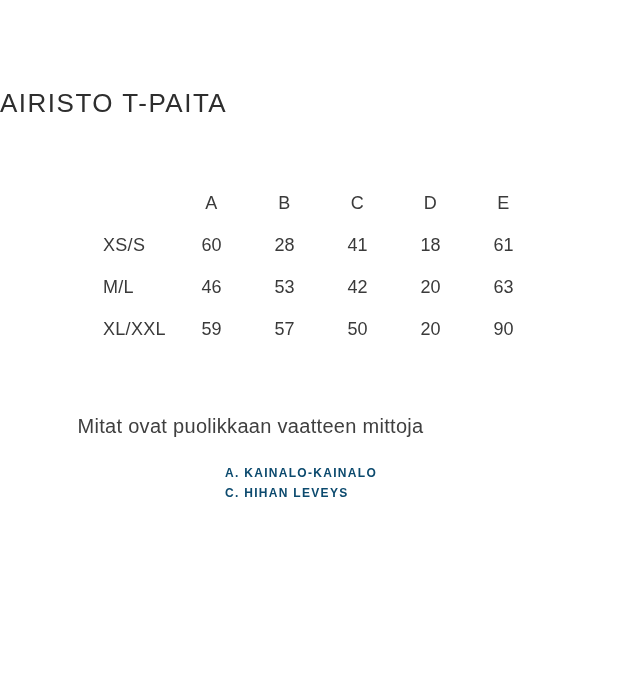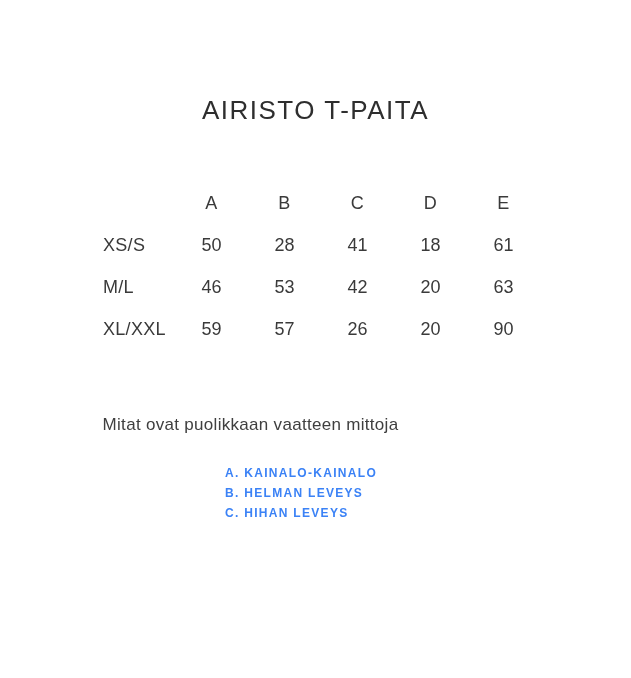--- a/index.html
+++ b/index.html
@@ -10,24 +10,24 @@
     width: 631px;
     height: 678px;
     background: #ffffff;
     position: relative;
     font-family: "Liberation Sans", sans-serif;
     color: #383838;
     overflow: hidden;
   }
   .page-title {
     position: absolute;
-    top: 95px;
+    top: 88px;
     left: 0;
     width: 631px;
-    text-align: center;
+    text-align: left;
     font-size: 26px;
     font-weight: 400;
     letter-spacing: 1.5px;
     color: #2e2e2e;
     margin: 0;
   }
   .size-table {
     position: absolute;
     left: 100px;
     top: 182px;
@@ -49,73 +49,72 @@
     text-align: left;
     padding-left: 3px;
     letter-spacing: 0.3px;
   }
   .note {
     position: absolute;
     top: 415px;
     left: 0;
     width: 501px;
     text-align: center;
-    font-size: 17px;
+    font-size: 20px;
     letter-spacing: 0.3px;
     color: #3f3f3f;
     margin: 0;
   }
   .legend {
     position: absolute;
     left: 225px;
     top: 463px;
     margin: 0;
     padding: 0;
     list-style: none;
     font-size: 12px;
     font-weight: 600;
     letter-spacing: 1.3px;
     line-height: 20px;
-    color: #3b82f6;
+    color: #0c4a6e;
   }
 </style>
 </head>
 <body>
 
 <h1 class="page-title">AIRISTO T-PAITA</h1>
 
 <div class="size-table">
   <div class="cell row-label"></div>
   <div class="cell head">A</div>
   <div class="cell head">B</div>
   <div class="cell head">C</div>
   <div class="cell head">D</div>
   <div class="cell head">E</div>
 
   <div class="cell row-label">XS/S</div>
-  <div class="cell">50</div>
+  <div class="cell">60</div>
   <div class="cell">28</div>
   <div class="cell">41</div>
   <div class="cell">18</div>
   <div class="cell">61</div>
 
   <div class="cell row-label">M/L</div>
   <div class="cell">46</div>
   <div class="cell">53</div>
   <div class="cell">42</div>
   <div class="cell">20</div>
   <div class="cell">63</div>
 
   <div class="cell row-label">XL/XXL</div>
   <div class="cell">59</div>
   <div class="cell">57</div>
-  <div class="cell">26</div>
+  <div class="cell">50</div>
   <div class="cell">20</div>
   <div class="cell">90</div>
 </div>
 
 <p class="note">Mitat ovat puolikkaan vaatteen mittoja</p>
 
 <ul class="legend">
   <li>A. KAINALO-KAINALO</li>
-  <li>B. HELMAN LEVEYS</li>
   <li>C. HIHAN LEVEYS</li>
 </ul>
 
 </body></html>

